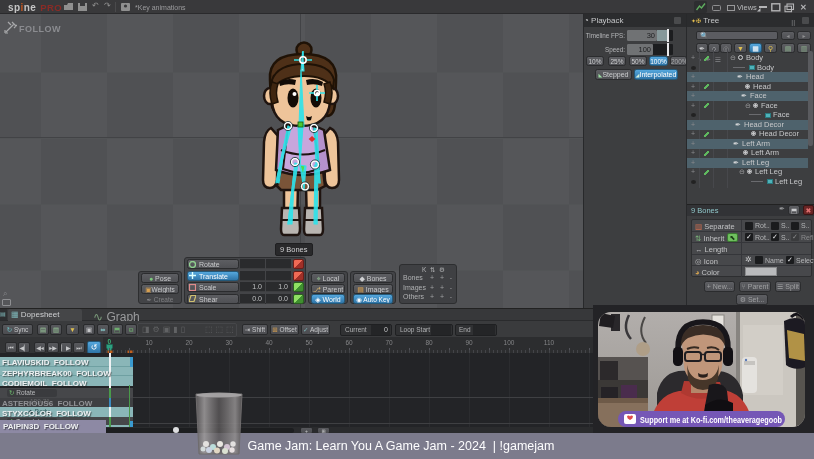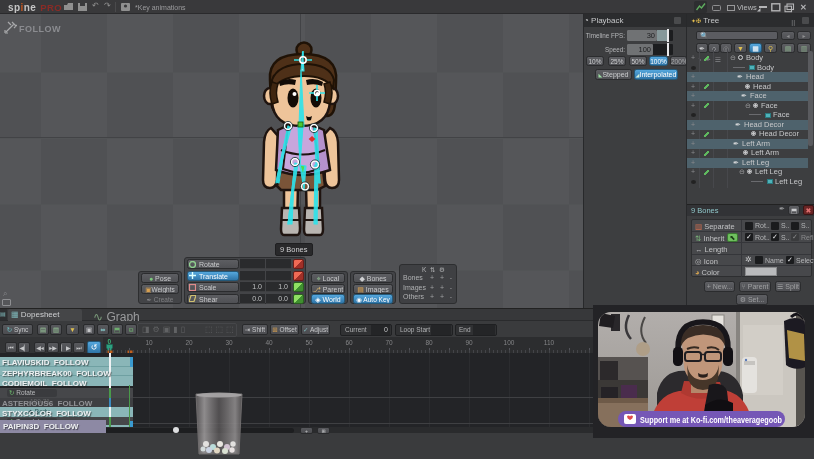--- a/index.html
+++ b/index.html
@@ -594,20 +594,21 @@
   <path d="M116,80 q14,-4 18,6 l4,36 -30,0 Z" fill="#19171b"></path>
   <path d="M112,100 q14,-10 28,-2 l0,24 -28,0 Z" fill="#100e12"></path>
  </g>
 
  <rect x="25" y="106" width="167" height="16" rx="8" fill="#7557b6"></rect>
  <rect x="31" y="109" width="12" height="10" rx="2" fill="#ffffff"></rect>
  <path d="M34,111.5 a1.6,1.6 0 0 1 3,0 a1.6,1.6 0 0 1 3,0 q0,2 -3,3.6 q-3,-1.6 -3,-3.6" fill="#e04a4a"></path>
  <text x="47" y="118" font-family="Liberation Sans,sans-serif" font-size="9" font-weight="bold" fill="#ffffff" textLength="142" lengthAdjust="spacingAndGlyphs">Support me at Ko-fi.com/theaveragegoob</text>
 </svg>
 
+<div id="caption" class="abs">Game Jam: Learn You A Game Jam - 2024 &nbsp;|&nbsp;!gamejam</div>
 
 <svg class="abs" style="left:188px;top:392px" width="62" height="64" viewBox="0 0 62 64">
  <defs>
         <linearGradient id="gl" x1="0" y1="0" x2="1" y2="0">
    <stop offset="0" stop-color="#636061" stop-opacity=".85"></stop>
           <stop offset=".18" stop-color="#9a9798" stop-opacity=".9"></stop>
    <stop offset=".5" stop-color="#5c595a" stop-opacity=".8"></stop>
           <stop offset=".85" stop-color="#8e8b8c" stop-opacity=".9"></stop>
    <stop offset="1" stop-color="#5c595a" stop-opacity=".85"></stop>
         </linearGradient>

